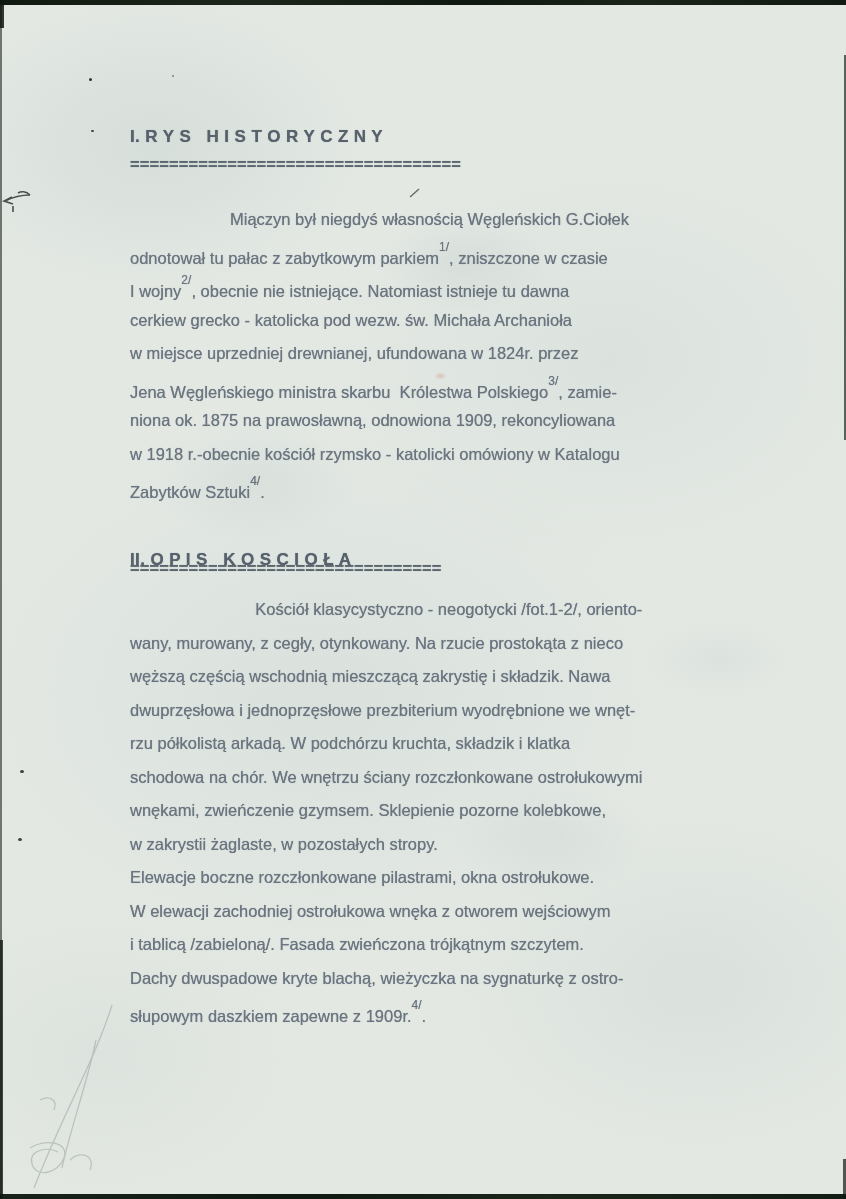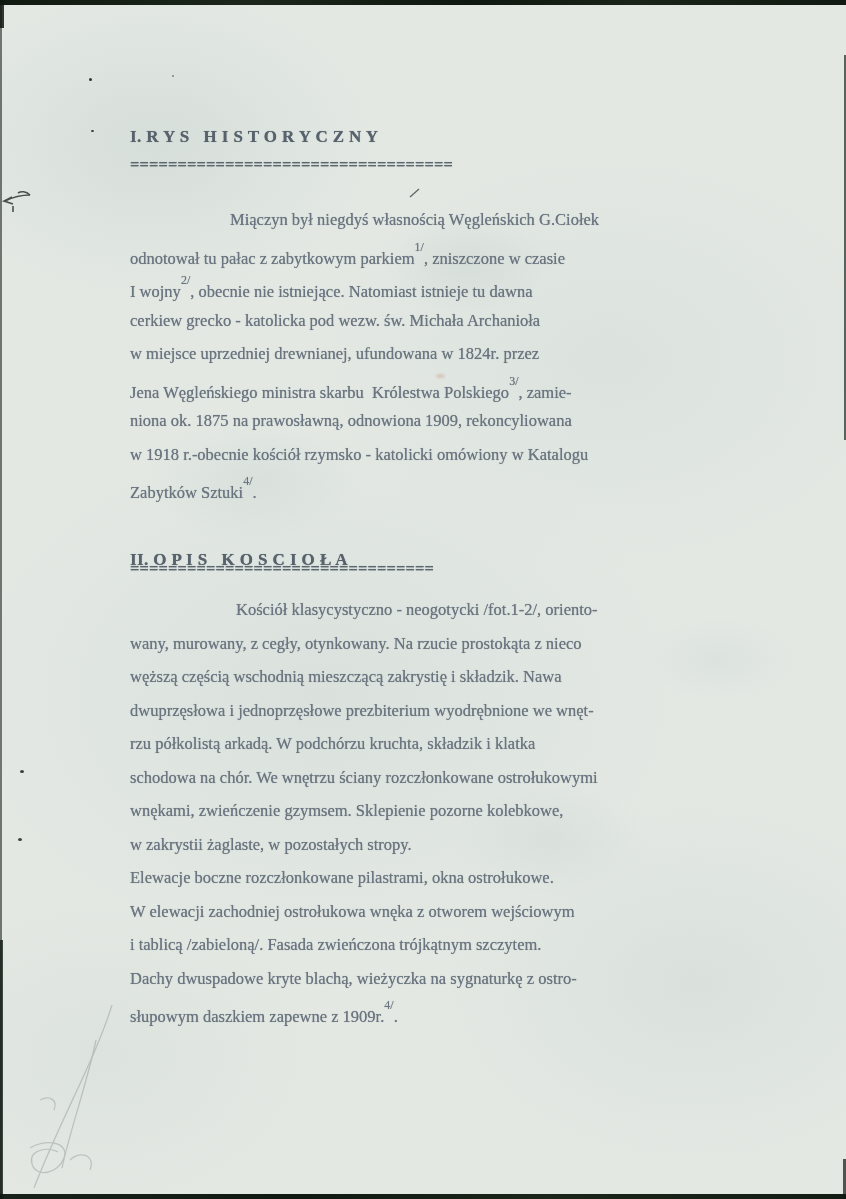--- a/index.html
+++ b/index.html
@@ -8,21 +8,21 @@
     width:846px;height:1199px;
     margin:0 auto;
     overflow:hidden;
     background:
       radial-gradient(ellipse 320px 220px at 18% 12%, rgba(196,208,203,.40), transparent 70%),
       radial-gradient(ellipse 420px 300px at 72% 30%, rgba(204,214,209,.32), transparent 70%),
       radial-gradient(ellipse 520px 380px at 38% 58%, rgba(198,209,205,.30), transparent 70%),
       radial-gradient(ellipse 360px 260px at 82% 82%, rgba(201,211,205,.34), transparent 70%),
       radial-gradient(ellipse 300px 220px at 12% 88%, rgba(206,214,208,.30), transparent 70%),
       #e3e8e3;
-    font-family:Liberation Serif, serif;
+    font-family:Liberation Sans, sans-serif;
   }
   
   .page::before{
     content:"";
     position:absolute;inset:0;
     background:
       radial-gradient(ellipse 120px 70px at 55% 22%, rgba(185,199,196,.25), transparent 70%),
       radial-gradient(ellipse 150px 90px at 30% 40%, rgba(188,201,197,.22), transparent 70%),
       radial-gradient(ellipse 140px 80px at 65% 70%, rgba(190,202,198,.22), transparent 70%),
       radial-gradient(ellipse 110px 60px at 85% 55%, rgba(192,203,198,.20), transparent 70%);

